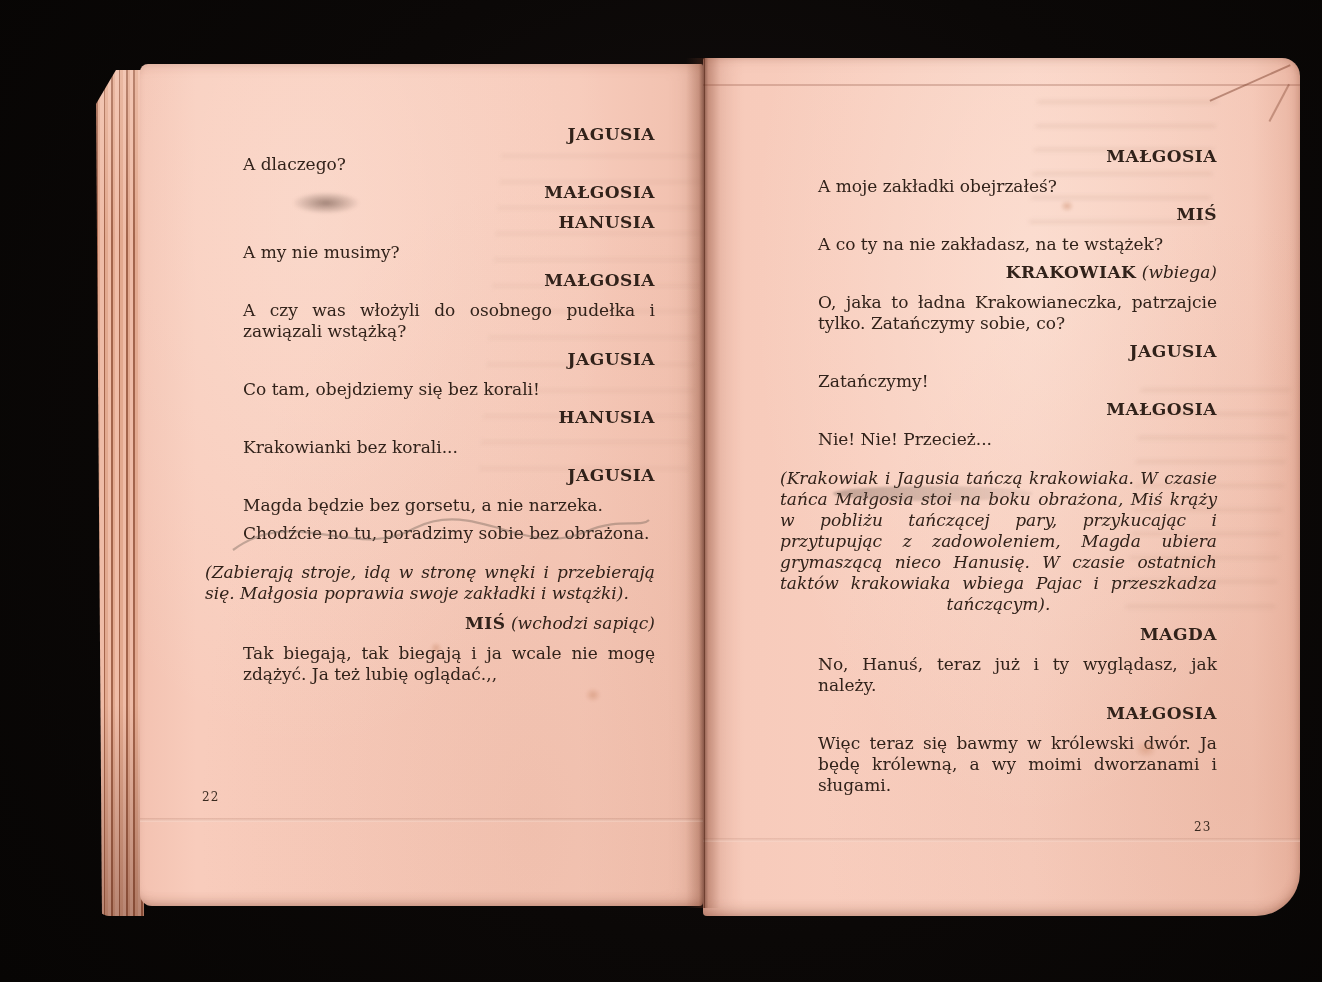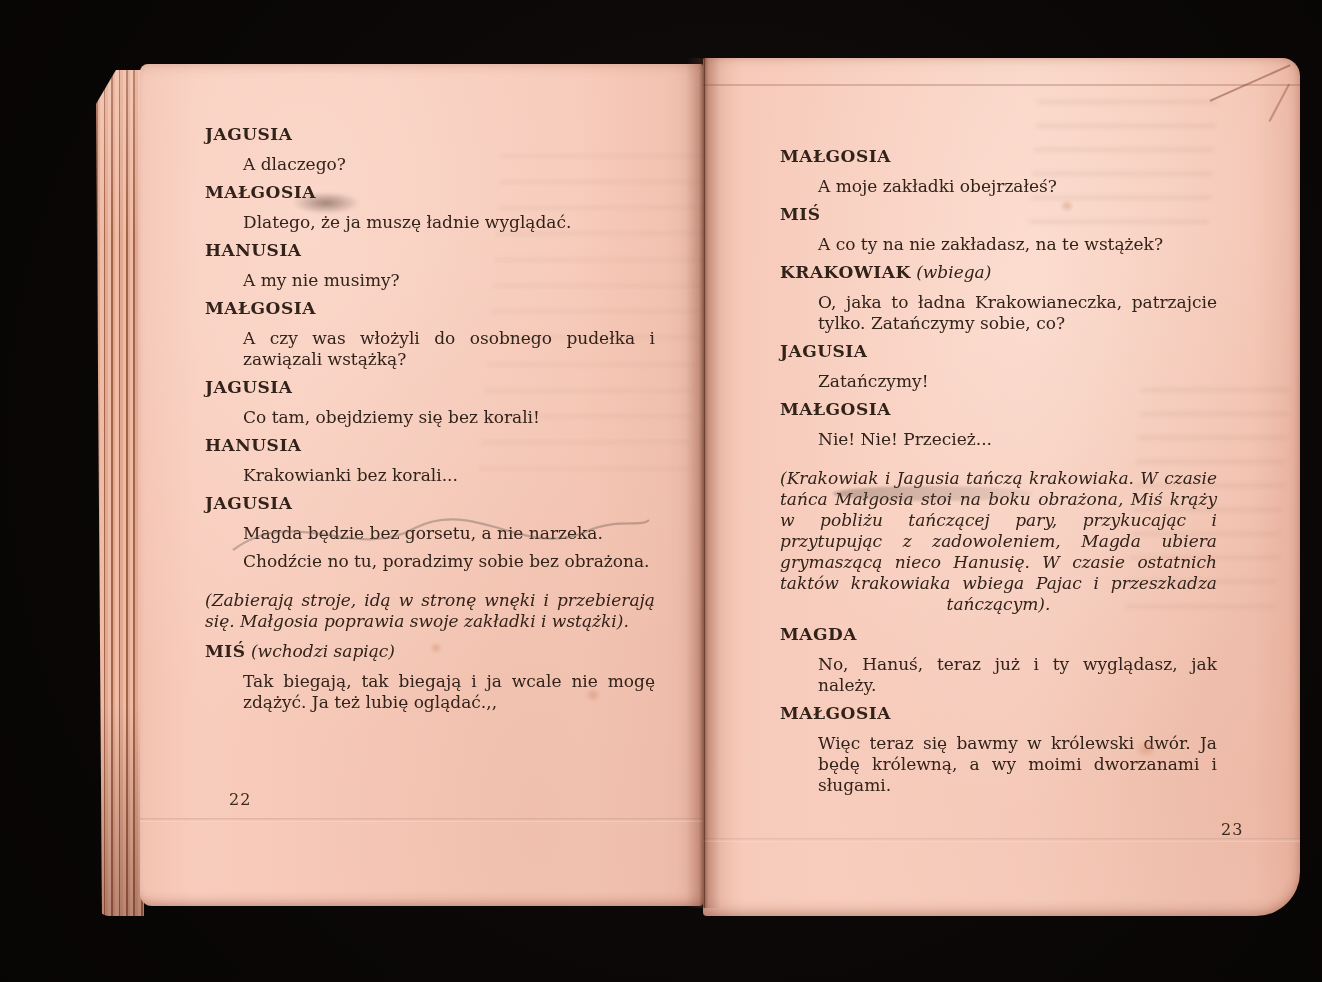--- a/index.html
+++ b/index.html
@@ -57,29 +57,29 @@
   .gutter:after{
     content:"";position:absolute;left:18px;top:0;width:1px;height:100%;
     background:rgba(80,35,20,.55);
   }
 
   
   .text-col{position:absolute;z-index:3;color:#31221a;font-size:17px;line-height:21px;}
   .text-col-left{left:65px;top:60px;width:450px;}
   .text-col-right{left:77px;top:88px;width:437px;}
 
-  p{margin:0;}
+  p{margin:0;text-align:right;}
   .speech-header{margin:0 0 9px 0;padding-left:38px;text-indent:-38px;}
   .speaker{font-weight:bold;letter-spacing:.5px;}
   .direction{font-style:italic;}
   .dialogue{margin:0 0 7px 38px;text-align:justify;}
   .stage{font-style:italic;text-align:justify;margin:18px 0 9px 0;}
   .page-right .stage{text-align-last:center;}
 
-  .page-number{position:absolute;z-index:3;font-size:16px;color:#3a2a20;letter-spacing:1px;margin-left:27px;}
+  .page-number{position:absolute;z-index:3;font-size:12px;color:#3a2a20;letter-spacing:1px;}
   .pn-left{left:62px;top:726px;}
   .pn-right{left:491px;top:762px;}
 
   
   .crease{position:absolute;left:0;right:0;z-index:2;}
   .crease-left-bottom{top:754px;height:4px;background:linear-gradient(180deg,rgba(140,80,60,.2),rgba(255,236,226,.35));}
   .crease-right-top{top:26px;height:2px;background:rgba(140,80,60,.28);}
   .crease-right-bottom{top:780px;height:4px;background:linear-gradient(180deg,rgba(140,80,60,.16),rgba(255,236,226,.3));}
   .dogear-line-1{position:absolute;top:24px;right:6px;width:88px;height:1.5px;background:rgba(130,70,50,.5);transform:rotate(-24deg);z-index:2;}
   .dogear-line-2{position:absolute;top:44px;right:0;width:42px;height:1.5px;background:rgba(130,70,50,.4);transform:rotate(-62deg);z-index:2;}
@@ -110,21 +110,20 @@
   <div class="page page-left">
     <div class="ghost ghost-stripes g3"></div>
     <div class="crease crease-left-bottom"></div>
     <div class="text-col text-col-left">
         <div class="speech">
           <p class="speech-header"><span class="speaker">JAGUSIA</span></p>
           <p class="dialogue">A dlaczego?</p>
         </div>
         <div class="speech">
           <p class="speech-header"><span class="speaker">MAŁGOSIA</span></p>
-          <p class="dialogue">Dlatego, że ja muszę ładnie wyglądać.</p>
         </div>
         <div class="speech">
           <p class="speech-header"><span class="speaker">HANUSIA</span></p>
           <p class="dialogue">A my nie musimy?</p>
         </div>
         <div class="speech">
           <p class="speech-header"><span class="speaker">MAŁGOSIA</span></p>
           <p class="dialogue">A czy was włożyli do osobnego pudełka i zawiązali wstążką?</p>
         </div>
         <div class="speech">

